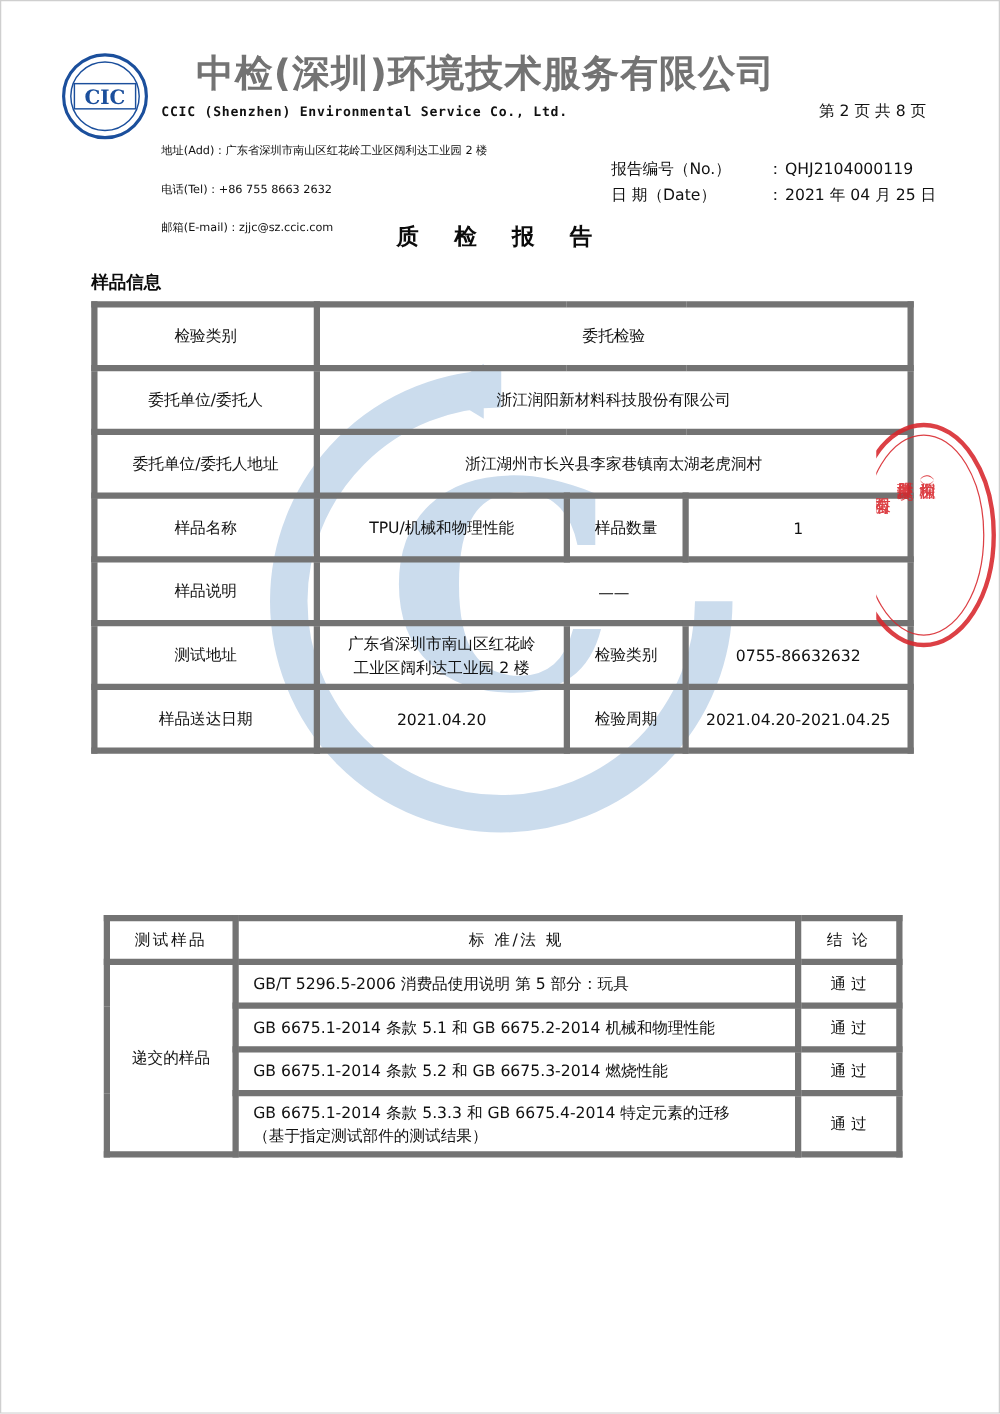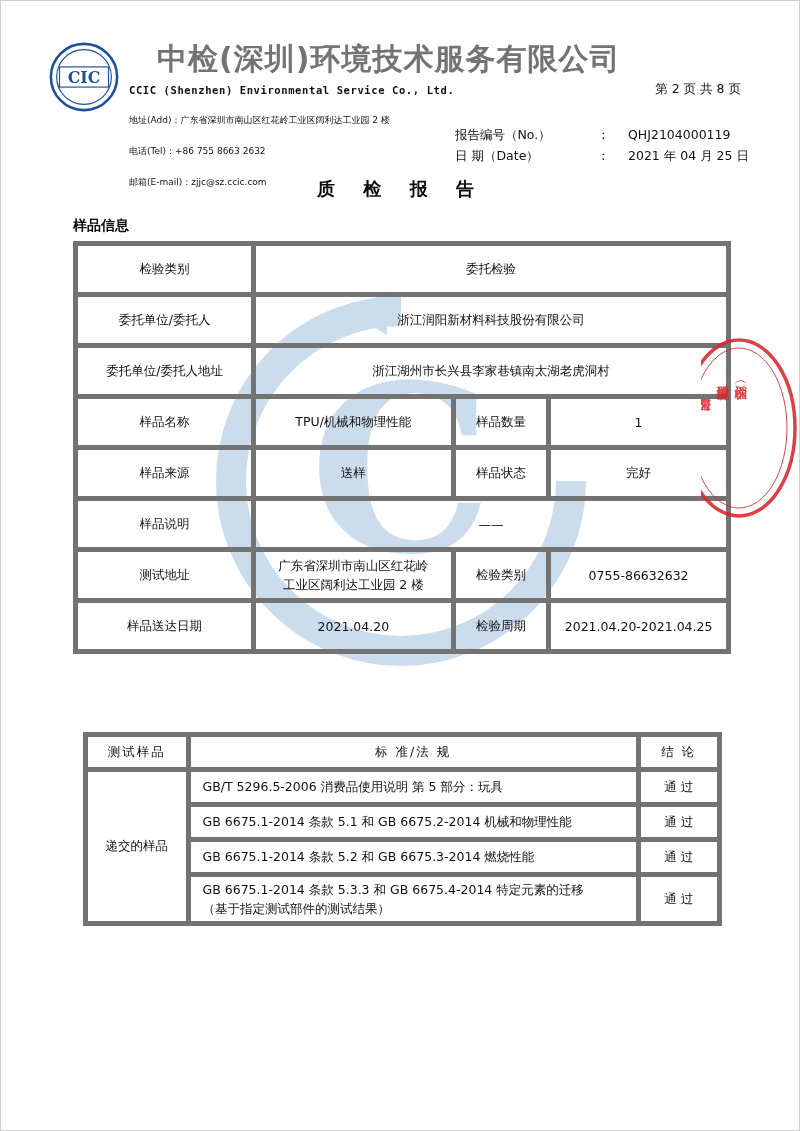--- a/index.html
+++ b/index.html
@@ -95,21 +95,21 @@
   }
   .meta {
     position: absolute;
     right: 52px;
     top: 123px;
     font-family: "DejaVu Sans", sans-serif;
     font-size: 12.5px;
     color: #111;
     line-height: 21px;
   }
-  .meta-row { white-space: nowrap; display: flex; gap: 17px; }
+  .meta-row { white-space: nowrap; display: flex; }
   .meta-label { width: 125px; display: inline-block; }
   .meta-colon { width: 14px; display: inline-block; }
 
   
   .doc-title {
     position: absolute;
     left: 0;
     top: 176px;
     width: 800px;
     text-align: center;
@@ -249,26 +249,20 @@
       <td>委托单位/委托人地址</td>
       <td colspan="3">浙江湖州市长兴县李家巷镇南太湖老虎洞村</td>
     </tr>
     <tr>
       <td>样品名称</td>
       <td style="width:202px">TPU/机械和物理性能</td>
       <td style="width:92px">样品数量</td>
       <td style="width:179px">1</td>
     </tr>
     <tr>
-      <td>样品来源</td>
-      <td>送样</td>
-      <td>样品状态</td>
-      <td>完好</td>
-    </tr>
-    <tr>
       <td>样品说明</td>
       <td colspan="3">——</td>
     </tr>
     <tr>
       <td>测试地址</td>
       <td class="two-line" style="white-space:pre-line">广东省深圳市南山区红花岭
 工业区阔利达工业园 2 楼</td>
       <td>检验类别</td>
       <td>0755-86632632</td>
     </tr>

